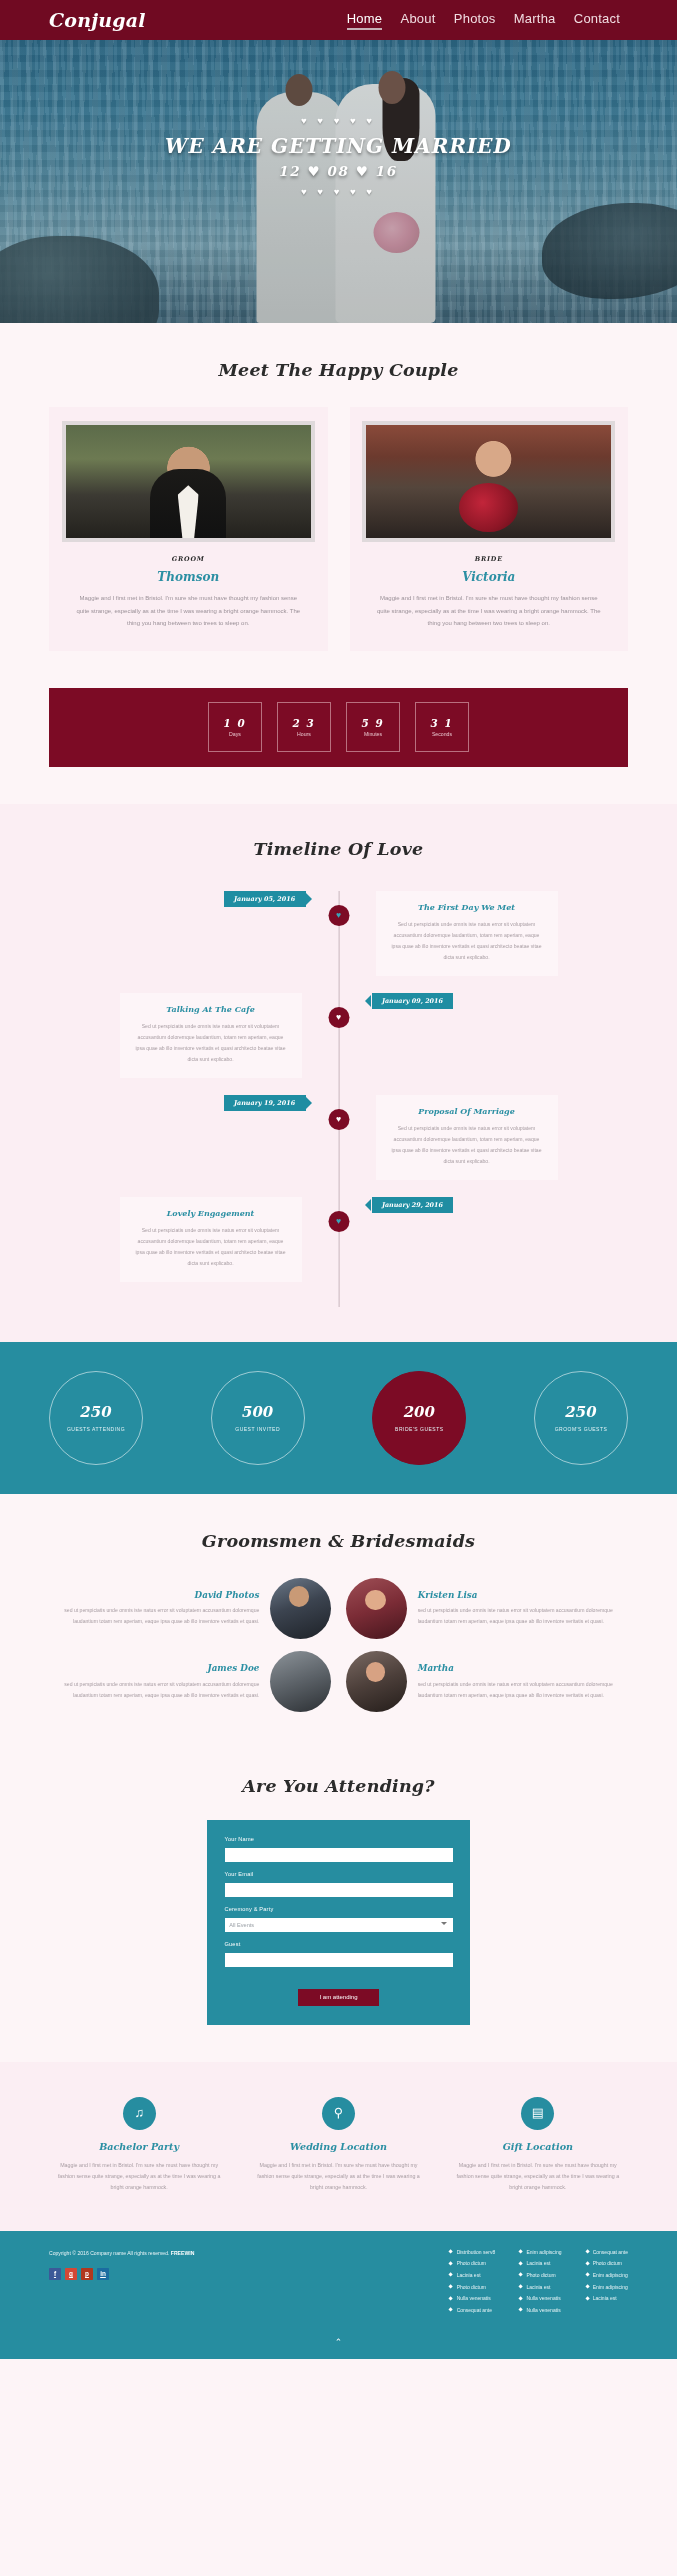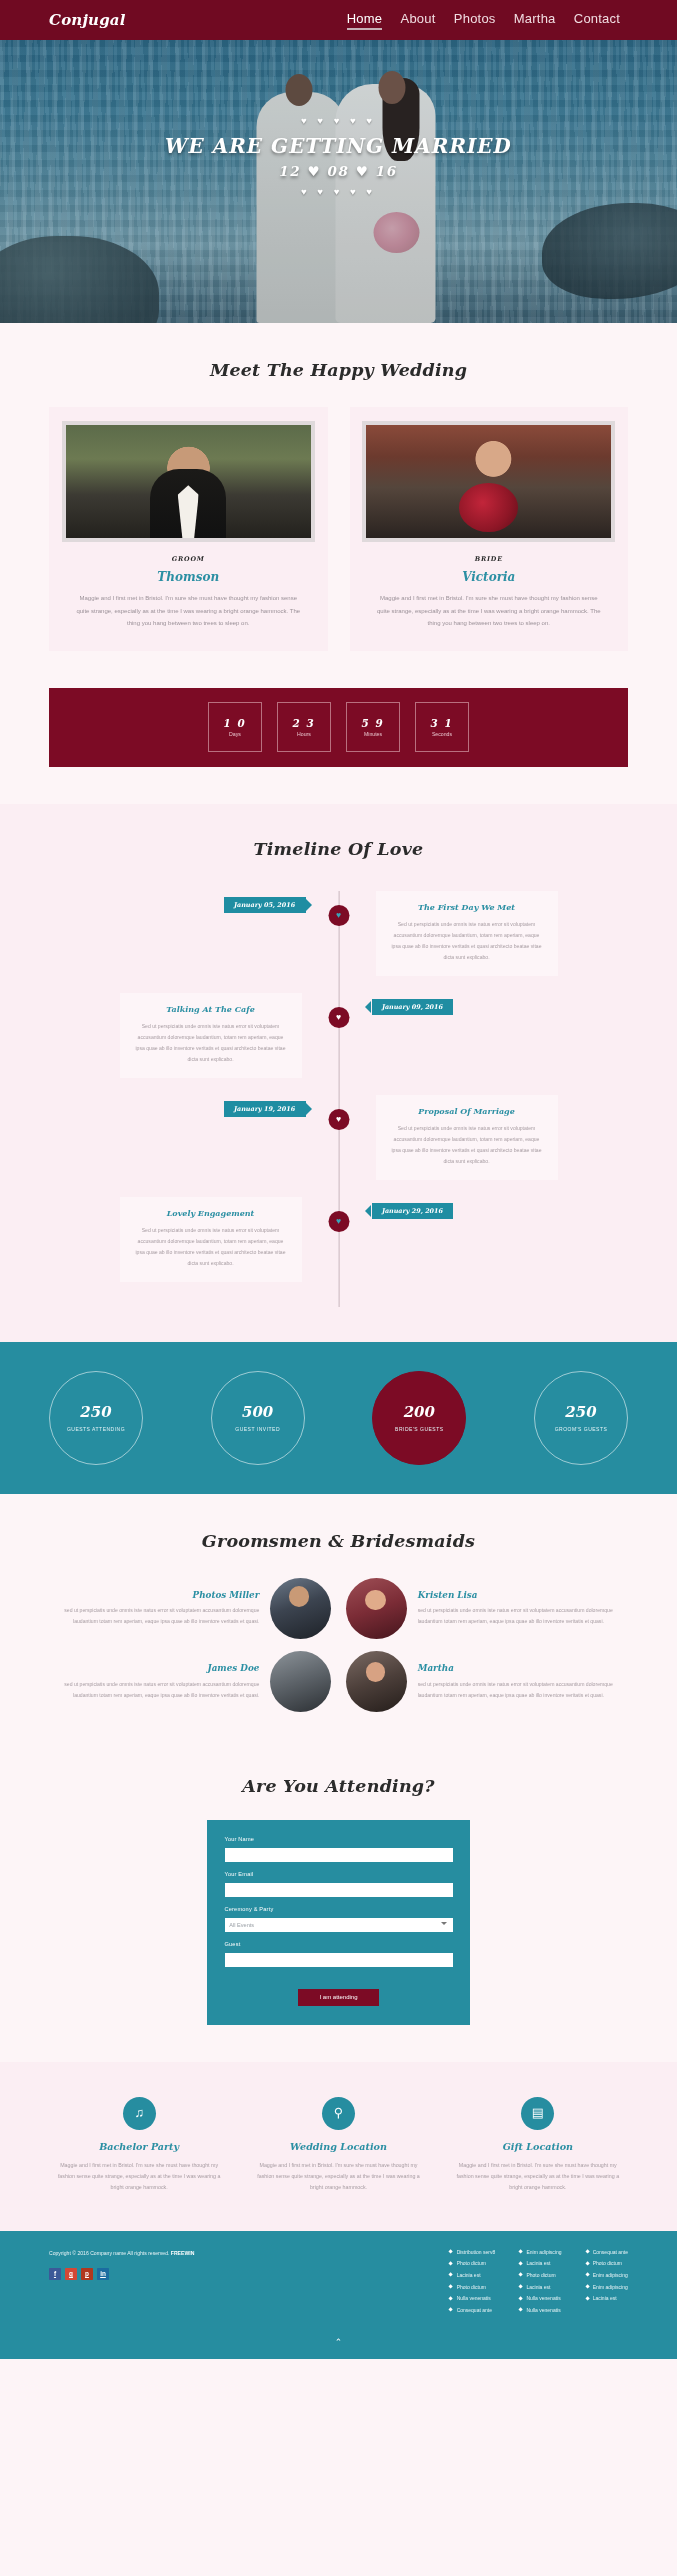--- a/index.html
+++ b/index.html
@@ -18,21 +18,21 @@
     background: #700a22;
     display: flex;
     align-items: center;
     padding: 0 57px 0 49px;
     position: relative;
     z-index: 30;
   }
   .brand {
     color: #fff;
     font-family: "DejaVu Serif", serif;
-    font-size: 15px;
+    font-size: 19px;
     font-weight: bold;
     font-style: italic;
     letter-spacing: 0.2px;
   }
   nav.main-nav {
     margin-left: auto;
     display: flex;
     gap: 18.3px;
     align-items: center;
   }
@@ -321,21 +321,21 @@
     background: #7c0b25;
     display: flex;
     align-items: center;
     justify-content: center;
     z-index: 4;
   }
   .tl-dot span { color: #3aa5b8; font-size: 8.8px; line-height: 1; }
   .tl-dot.white span { color: #fff; }
   .tl-date {
     position: absolute;
-    top: 6px;
+    top: 0;
     background: #1f8da2;
     color: #fff;
     font-family: "DejaVu Serif", serif;
     font-style: italic;
     font-weight: bold;
     font-size: 6.4px;
     padding: 4px 10.4px;
     white-space: nowrap;
   }
   .tl-date.left { right: 33px; }
@@ -635,21 +635,21 @@
     <div class="overlay"></div>
     <div class="hero-content">
       <div class="hero-hearts">♥ ♥ ♥ ♥ ♥</div>
       <div class="hero-title">WE ARE GETTING MARRIED</div>
       <div class="hero-date">12 ♥ 08 ♥ 16</div>
       <div class="hero-hearts">♥ ♥ ♥ ♥ ♥</div>
     </div>
   </section>
 
   <section class="section bg-lightpink">
-    <h2 class="section-title">Meet The Happy Wedding</h2>
+    <h2 class="section-title">Meet The Happy Couple</h2>
     <div class="couple-row">
       <div class="couple-card">
         <div class="photo-frame">
           <div class="photo-groom"></div>
         </div>
         <div class="role-label">GROOM</div>
         <div class="person-name">Thomson</div>
         <div class="person-bio">Maggie and I first met in Bristol. I'm sure she must have thought my fashion sense quite strange, especially as at the time I was wearing a bright orange hammock. The thing you hang between two trees to sleep on.</div>
       </div>
       <div class="couple-card">
@@ -770,21 +770,21 @@
       <div class="lbl">GROOM'S GUESTS</div>
     </div>
   </section>
 
   <section class="section bg-lightpink">
     <h2 class="section-title">Groomsmen &amp; Bridesmaids</h2>
     <div class="party-grid">
 
       <div class="party-cell">
         <div class="party-text">
-          <div class="party-name">Photos Miller</div>
+          <div class="party-name">David Photos</div>
           <div class="party-bio">sed ut perspiciatis unde omnis iste natus error sit voluptatem accusantium doloremque laudantium totam rem aperiam, eaque ipsa quae ab illo inventore veritatis et quasi.</div>
         </div>
         <div class="avatar av1"></div>
       </div>
 
       <div class="party-cell rev">
         <div class="party-text">
           <div class="party-name">Kristen Lisa</div>
           <div class="party-bio">sed ut perspiciatis unde omnis iste natus error sit voluptatem accusantium doloremque laudantium totam rem aperiam, eaque ipsa quae ab illo inventore veritatis et quasi.</div>
         </div>

